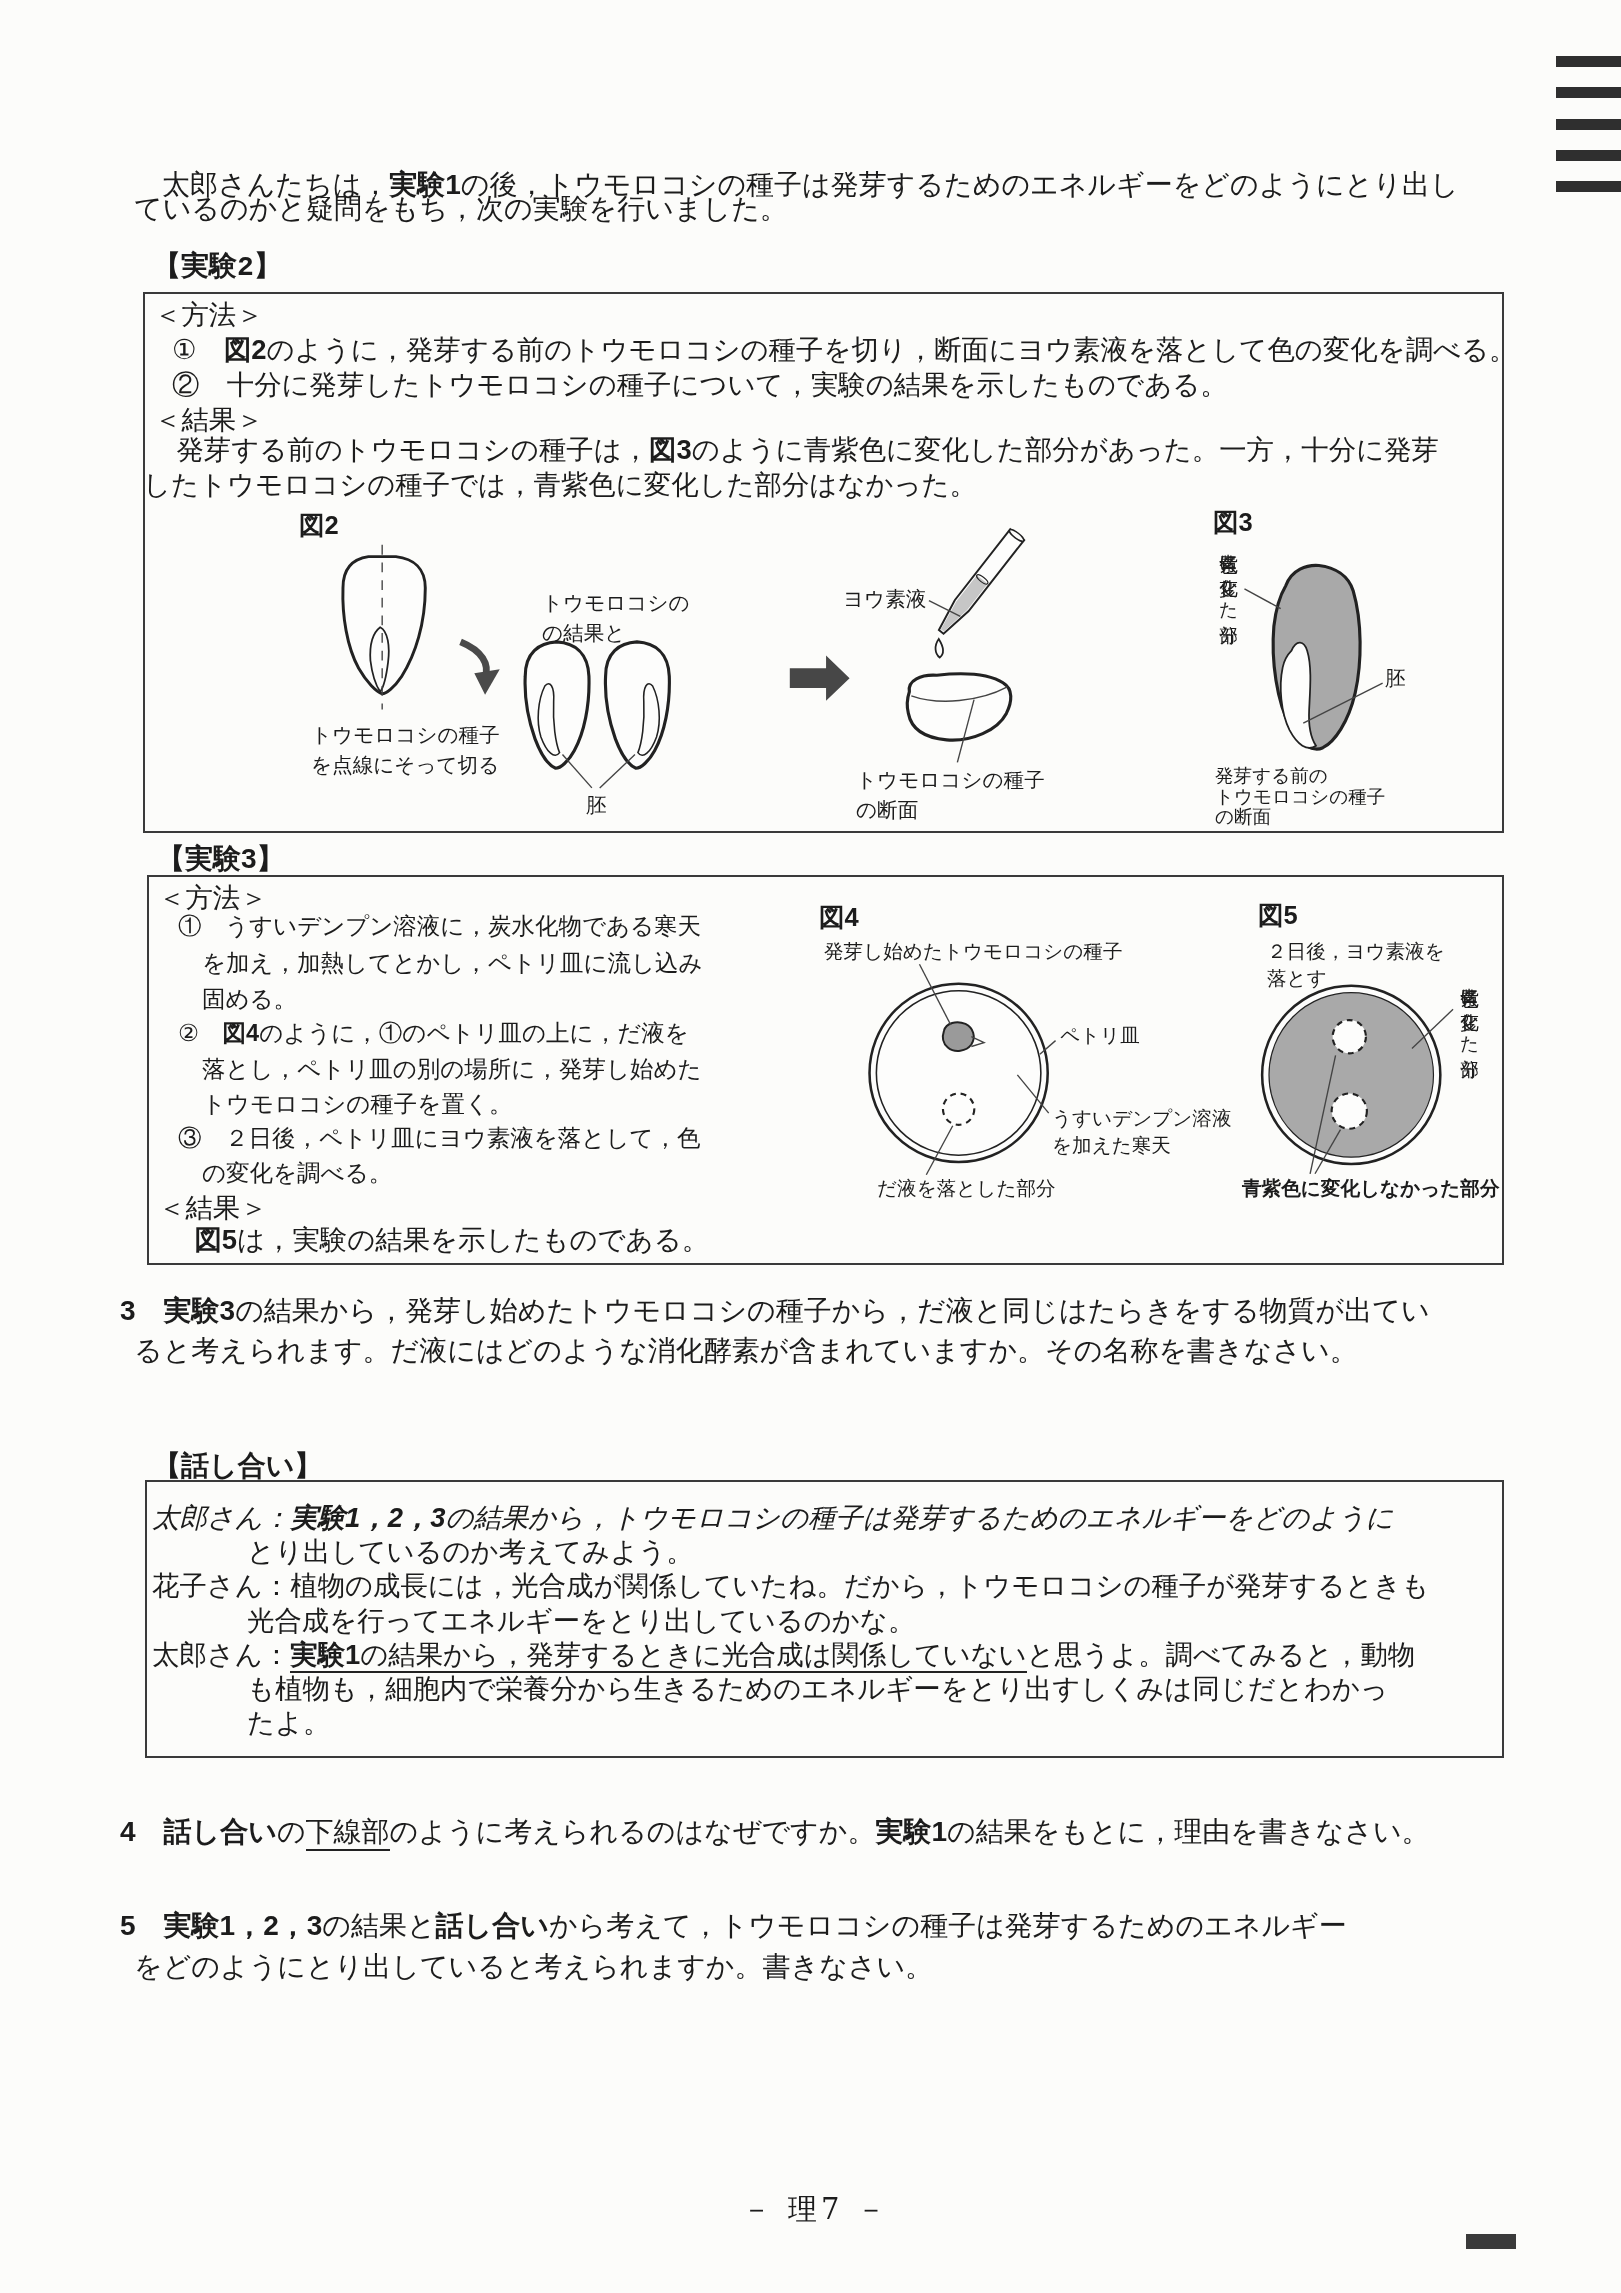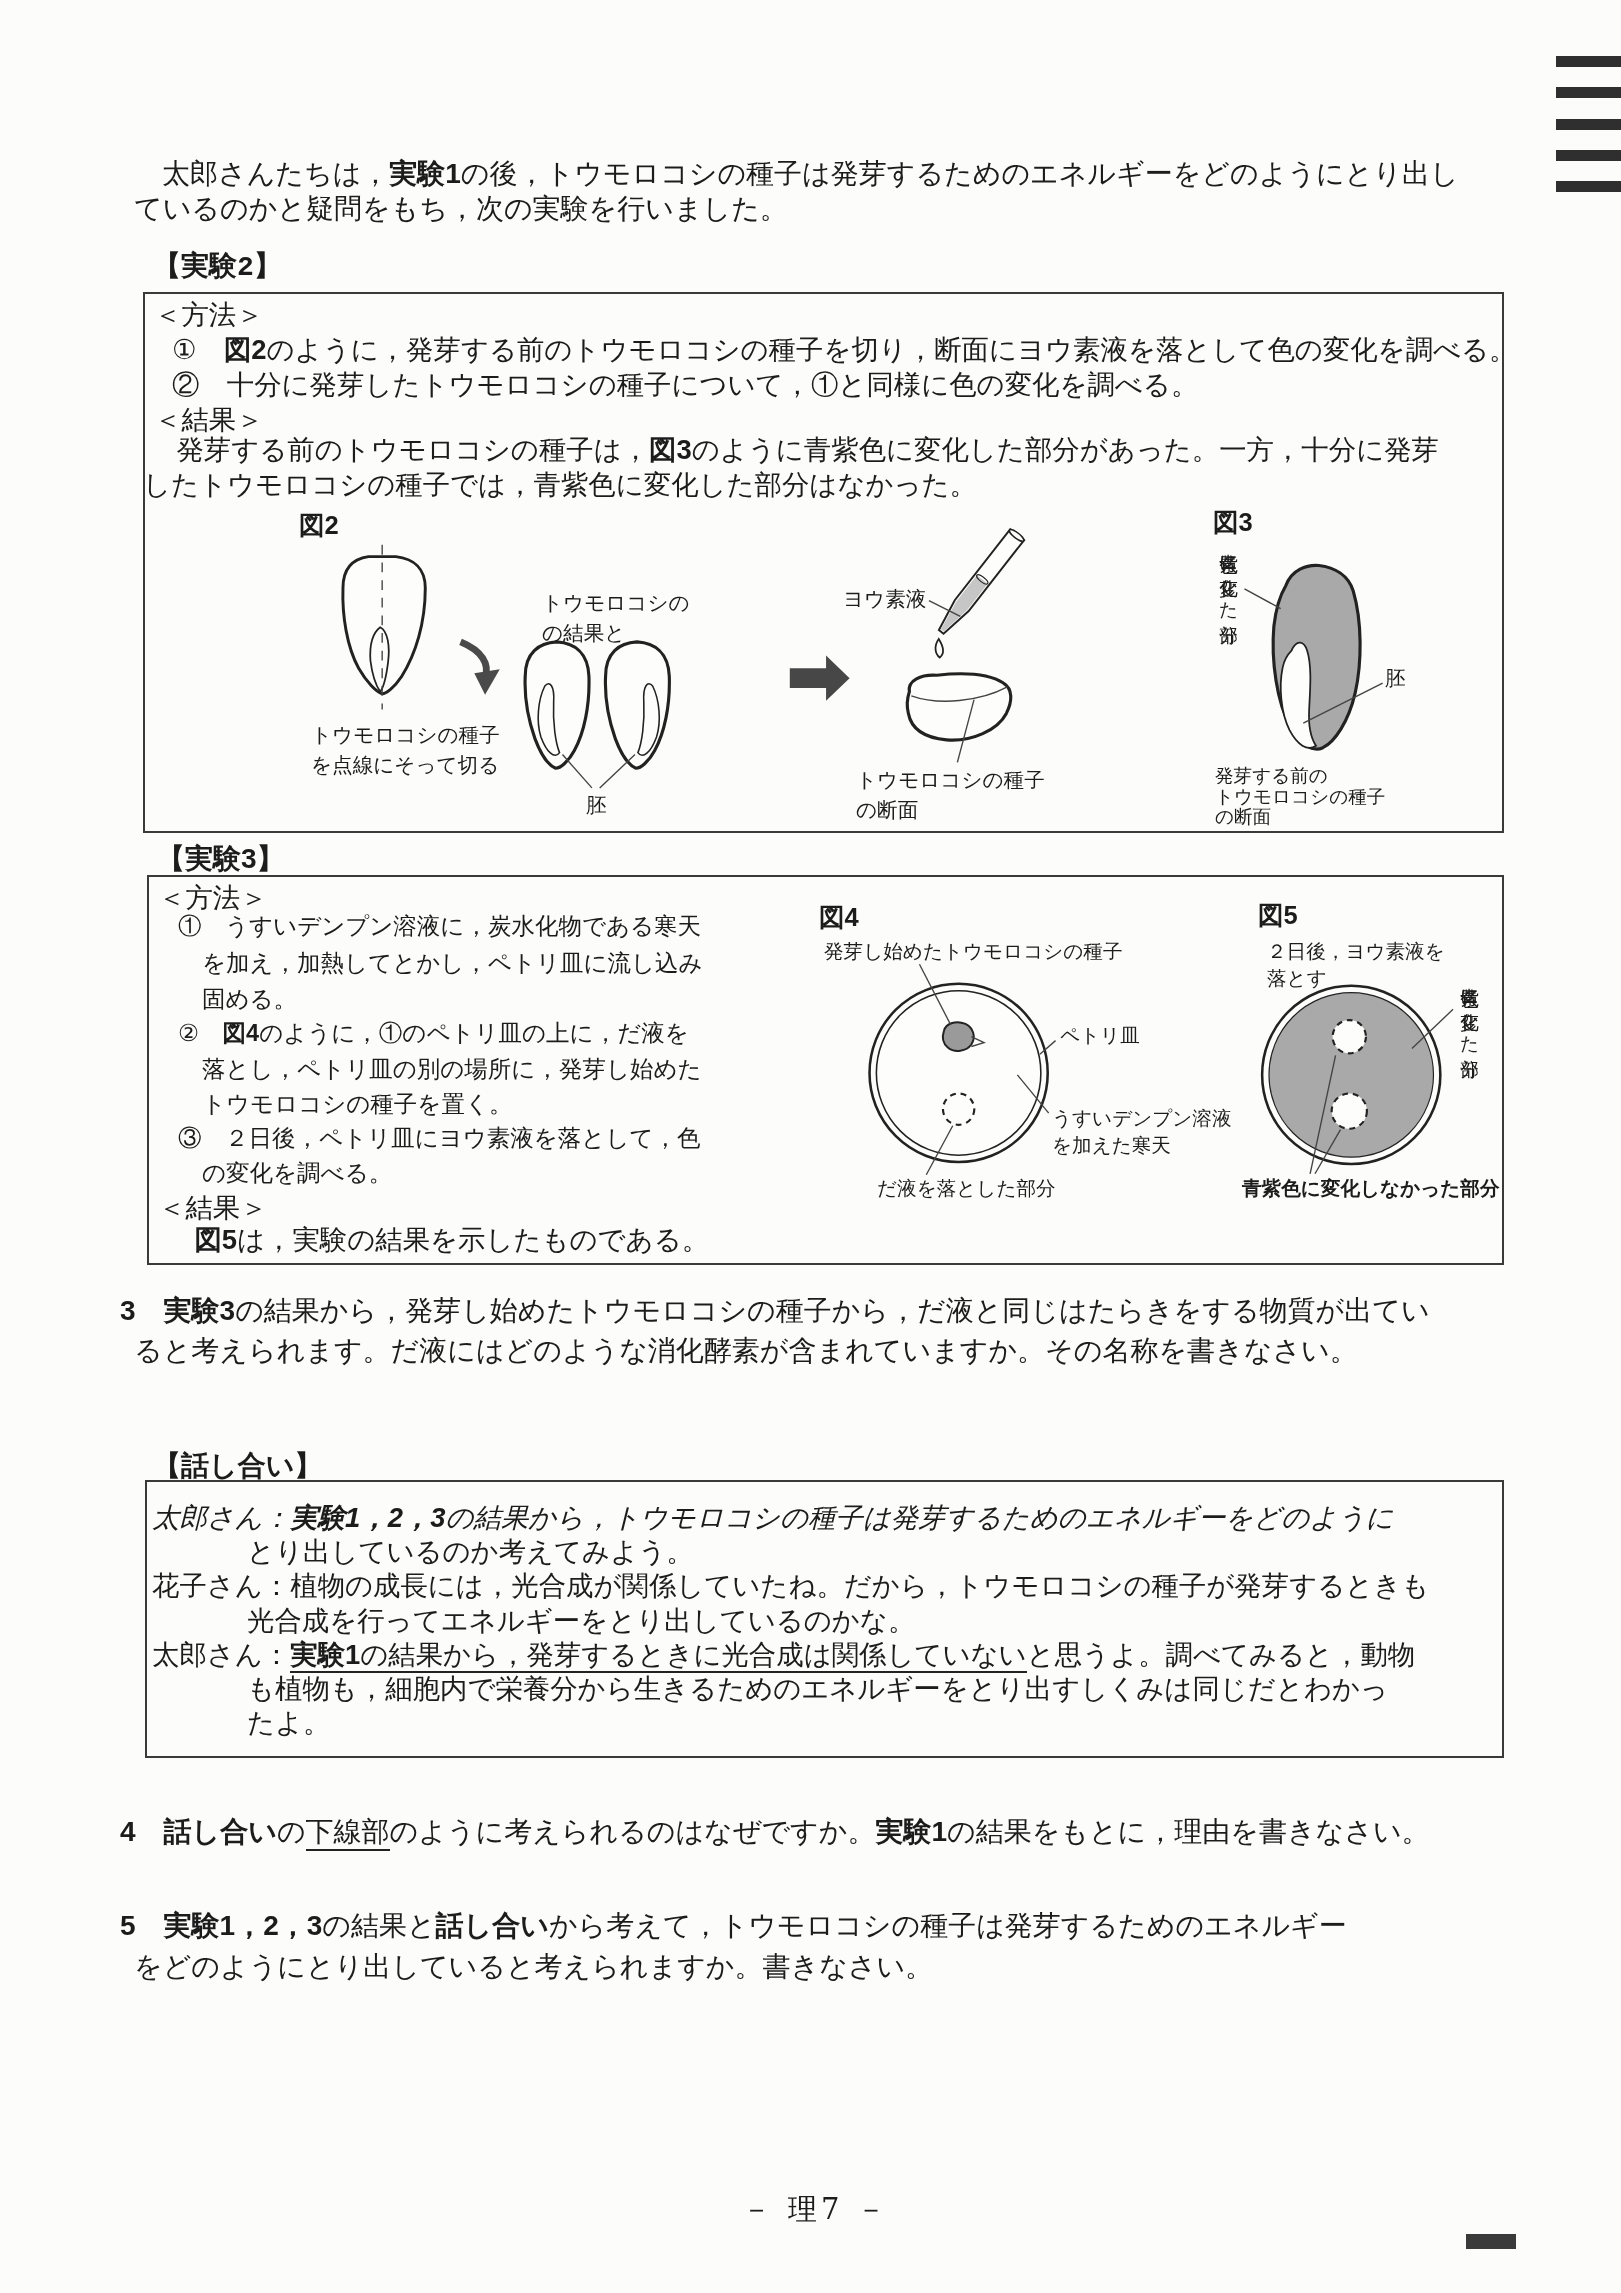--- a/index.html
+++ b/index.html
@@ -30,29 +30,29 @@
 <div class="page">
 
   <div class="bar" style="left:1556px;top:56px;width:65px;height:10.8px;"></div>
   <div class="bar" style="left:1556px;top:87px;width:65px;height:10.8px;"></div>
   <div class="bar" style="left:1556px;top:119px;width:65px;height:10.8px;"></div>
   <div class="bar" style="left:1556px;top:150px;width:65px;height:10.8px;"></div>
   <div class="bar" style="left:1556px;top:181px;width:65px;height:10.8px;"></div>
 
   <div class="bar" style="left:1466px;top:2234px;width:50px;height:14.7px;background:#3a3a3a;"></div>
 
-  <div class="t fs29" style="left:134px;top:157px;"><span>　太郎さんたちは，</span><span class="b">実験1</span><span>の後，トウモロコシの種子は発芽するためのエネルギーをどのようにとり出し</span></div>
+  <div class="t fs29" style="left:134px;top:168px;"><span>　太郎さんたちは，</span><span class="b">実験1</span><span>の後，トウモロコシの種子は発芽するためのエネルギーをどのようにとり出し</span></div>
   <div class="t fs29" style="left:134px;top:192px;"><span>ているのかと疑問をもち，次の実験を行いました。</span></div>
 
   <div class="t gh fs29" style="left:153px;top:251px;font-family:Liberation Mono, monospace;">【実験2】</div>
   <div class="box" style="left:143px;top:292px;width:1357px;height:537px;"></div>
 
   <div class="t" style="left:154px;top:299px;">＜方法＞</div>
   <div class="t" style="left:172px;top:334px;"><span>①　</span><span class="b">図2</span><span>のように，発芽する前のトウモロコシの種子を切り，断面にヨウ素液を落として色の変化を調べる。</span></div>
-  <div class="t" style="left:172px;top:369px;"><span>②　十分に発芽したトウモロコシの種子について，①と同様に色の変化を調べる。</span></div>
+  <div class="t" style="left:172px;top:369px;"><span>②　十分に発芽したトウモロコシの種子について，実験の結果を示したものである。</span></div>
   <div class="t" style="left:154px;top:404px;">＜結果＞</div>
   <div class="t" style="left:149px;top:434px;"><span>　発芽する前のトウモロコシの種子は，</span><span class="b">図3</span><span>のように青紫色に変化した部分があった。一方，十分に発芽</span></div>
   <div class="t" style="left:143px;top:469px;"><span>したトウモロコシの種子では，青紫色に変化した部分はなかった。</span></div>
 
   <svg class="svgfig" width="1372" height="341" viewBox="146 500 1400 348" style="left:143px;top:490px;">
 
     <path d="M350,600 C350,578 362,570 376,568 L404,568 C422,570 434,580 434,600 C434,636 424,668 410,690 C402,702 394,708 390,708 C384,706 374,696 366,682 C354,660 349,628 350,600 Z" fill="#fdfdfc" stroke="#222" stroke-width="3"></path>
     <path d="M388,640 C396,644 398,660 396,676 C394,692 391,702 388,706 C384,700 380,690 378,674 C377,658 380,646 388,640 Z" fill="#fdfdfc" stroke="#222" stroke-width="1.8"></path>
     <line x1="390" y1="556" x2="390" y2="724" stroke="#222" stroke-width="3" stroke-dasharray="10 8"></line>
 

